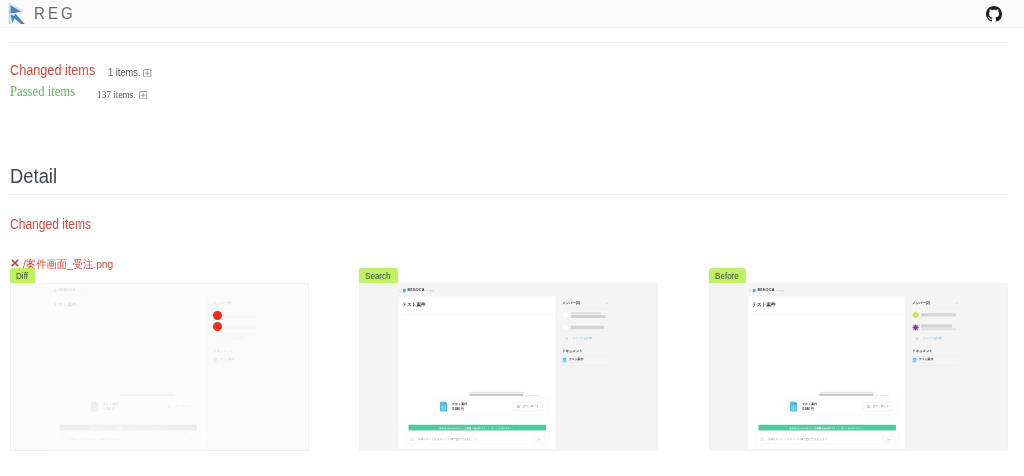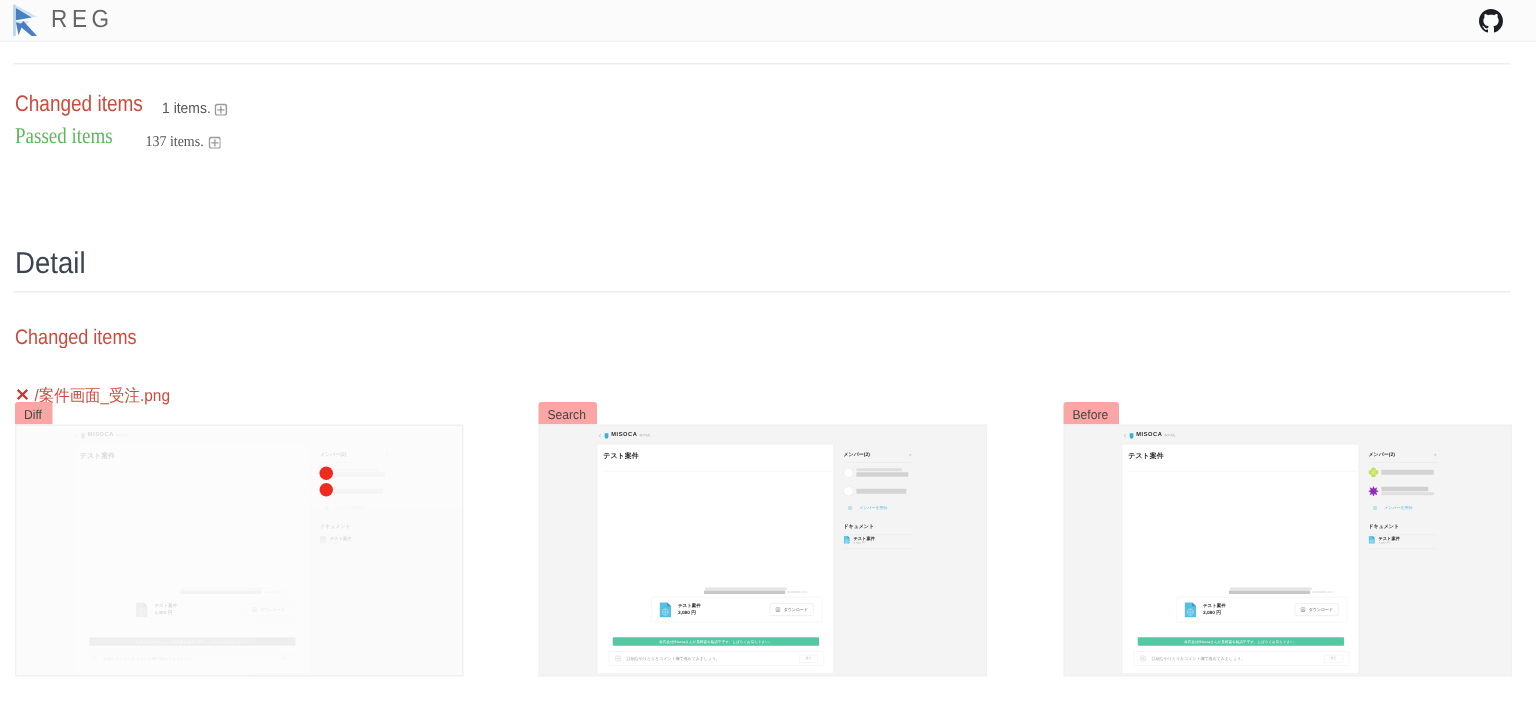--- a/index.html
+++ b/index.html
@@ -44,21 +44,21 @@
 .item-row{display:flex;align-items:flex-start;position:absolute;left:11px;top:240px;margin-top:19px;}
 .cross-icon{width:8px;height:8px;margin-right:4px;flex:none;}
 .item-name{font-size:11px;color:#cb4b3c;line-height:1;display:inline-block;transform:scaleX(0.935);transform-origin:left center;}
 
 
 .panels{position:absolute;left:0;top:268px;height:190px;width:1024px;}
 .frame{width:299px;height:168px;}
 .clip{width:299px;height:168px;}
 .shot{transform:scale(0.3322);}
 .panel{position:absolute;top:0;}
-.tab{position:absolute;left:0;top:0;background:#fca5a5;color:#444;font-size:9px;
+.tab{position:absolute;left:0;top:0;background:#bef264;color:#444;font-size:9px;
      padding:4px 6px 3px 6px;border-radius:2px 2px 0 0;line-height:1;height:15px;box-sizing:border-box;font-size:8.6px;}
 .frame{background:#fcfcfc;border:1px solid #f1f1f1;overflow:hidden;position:absolute;left:0;top:15px;
        box-sizing:border-box;}
 .clip{position:absolute;left:0;top:0;overflow:hidden;}
 .ghost{opacity:0.16;filter:grayscale(1);}
 .diff-overlay{position:absolute;left:0;top:0;right:0;bottom:0;pointer-events:none;}
 .diff-dot{position:absolute;border-radius:50%;background:#ee2b1e;}
 
 
 .shot{width:900px;height:509px;position:relative;background:#f4f4f4;

